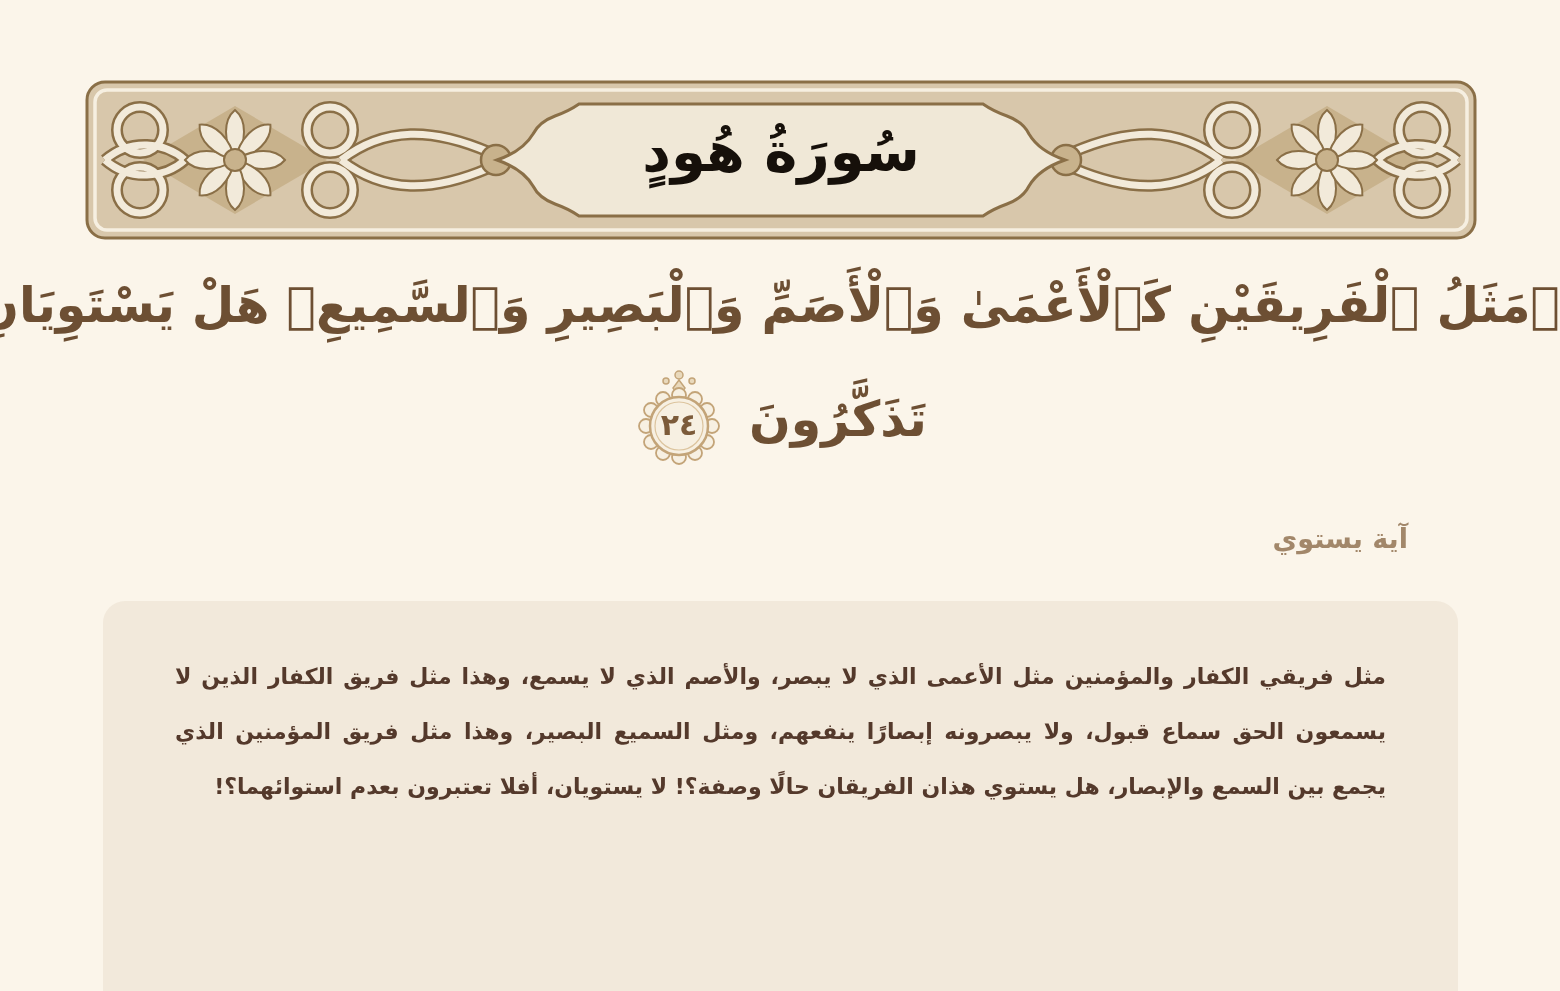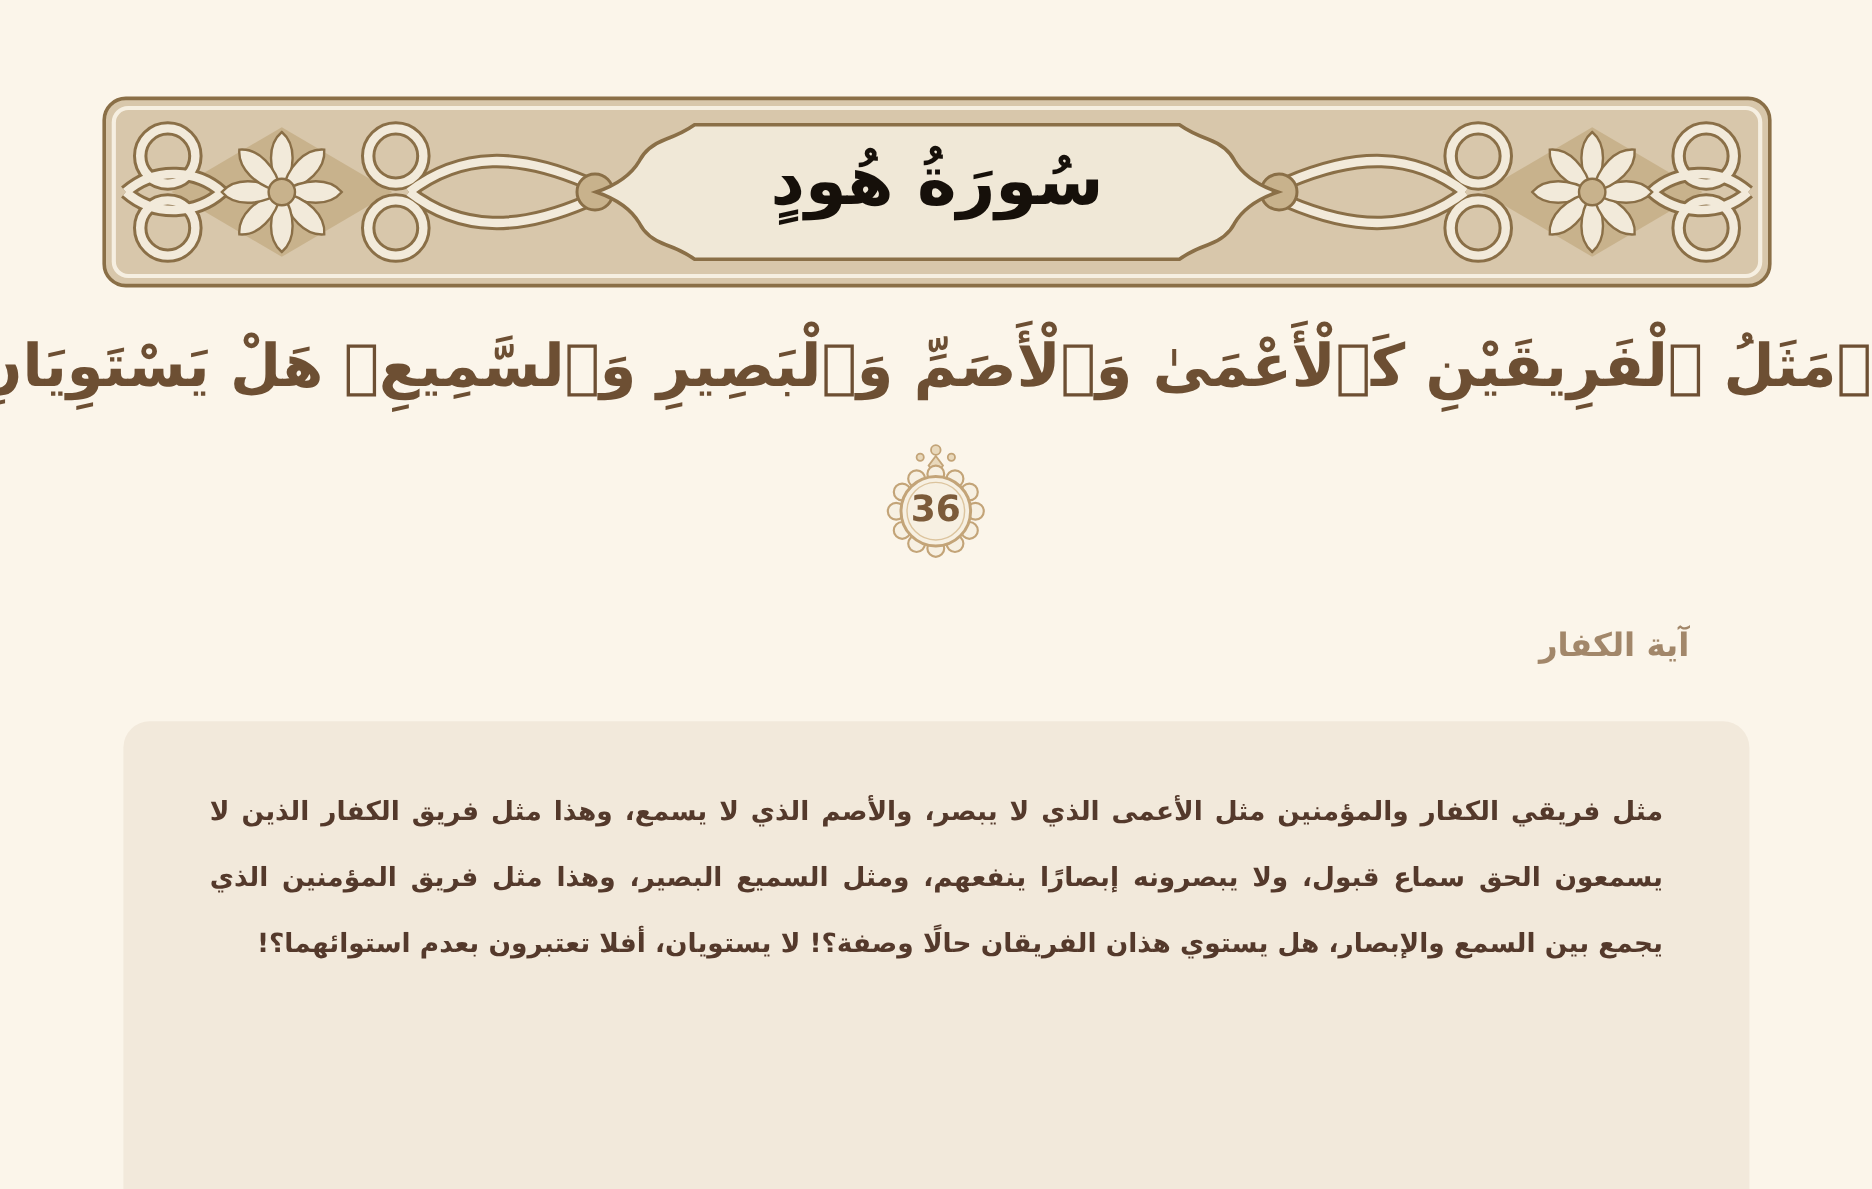--- a/index.html
+++ b/index.html
@@ -150,20 +150,21 @@
                Q 954 89 944 106 Q 938 118 922 124 Q 908 129 898 136
                L 494 136
                Q 484 129 470 124 Q 454 118 448 106 Q 438 89 412 80 Z" fill="#F0E8D7" stroke="#8A6F47" stroke-width="3"></path>
     </svg>
     <div class="banner-title">سُورَةُ هُودٍ</div>
   </div>
 
   <div class="verse">
     <div class="verse-line1">۞مَثَلُ ٱلْفَرِيقَيْنِ كَٱلْأَعْمَىٰ وَٱلْأَصَمِّ وَٱلْبَصِيرِ وَٱلسَّمِيعِۚ هَلْ يَسْتَوِيَانِ مَثَلًاۚ أَفَلَا</div>
     <div class="verse-line2">
+      <span>تَذَكَّرُونَ</span>
       <span class="medallion">
         <svg viewBox="0 0 92 104" width="92" height="104">
 
           <circle cx="46" cy="7" r="4" fill="#E9D9BC" stroke="#C3A478" stroke-width="1.5"></circle>
           <circle cx="33" cy="13" r="3" fill="#E9D9BC" stroke="#C3A478" stroke-width="1.5"></circle>
           <circle cx="59" cy="13" r="3" fill="#E9D9BC" stroke="#C3A478" stroke-width="1.5"></circle>
           <path d="M46 12 L52 20 L46 28 L40 20 Z" fill="#E9D9BC" stroke="#C3A478" stroke-width="1.5"></path>
 
           <g fill="#F7F0E2" stroke="#C3A478" stroke-width="1.8">
             <circle cx="46" cy="27" r="7"></circle>
@@ -175,24 +176,24 @@
             <circle cx="46" cy="89" r="7"></circle>
               <circle cx="30" cy="85" r="7"></circle>
             <circle cx="18" cy="74" r="7"></circle>
               <circle cx="13" cy="58" r="7"></circle>
             <circle cx="18" cy="42" r="7"></circle>
               <circle cx="30" cy="31" r="7"></circle>
           </g>
           <circle cx="46" cy="58" r="29" fill="#F7F0E2" stroke="#C3A478" stroke-width="2.5"></circle>
           <circle cx="46" cy="58" r="24" fill="none" stroke="#DCC49E" stroke-width="1.2"></circle>
         </svg>
-        <span class="vnum">36</span>
+        <span class="vnum">٢٤</span>
       </span>
     </div>
   </div>
 
-  <div class="section-label">آية الكفار</div>
+  <div class="section-label">آية يستوي</div>
 
   <div class="tafsir-box">
     <p class="tafsir-text">مثل فريقي الكفار والمؤمنين مثل الأعمى الذي لا يبصر، والأصم الذي لا يسمع، وهذا مثل فريق الكفار الذين لا يسمعون الحق سماع قبول، ولا يبصرونه إبصارًا ينفعهم، ومثل السميع البصير، وهذا مثل فريق المؤمنين الذي يجمع بين السمع والإبصار، هل يستوي هذان الفريقان حالًا وصفة؟! لا يستويان، أفلا تعتبرون بعدم استوائهما؟!</p>
   </div>
 
 </div>
 
 </body></html>

